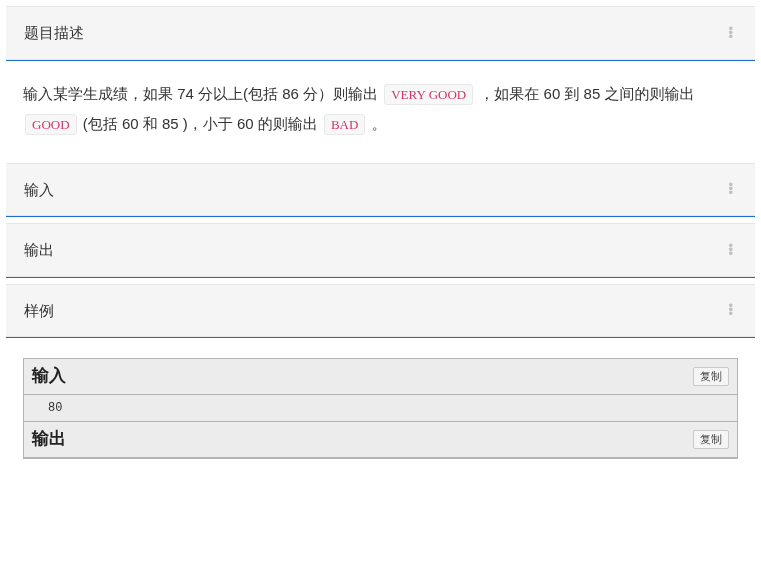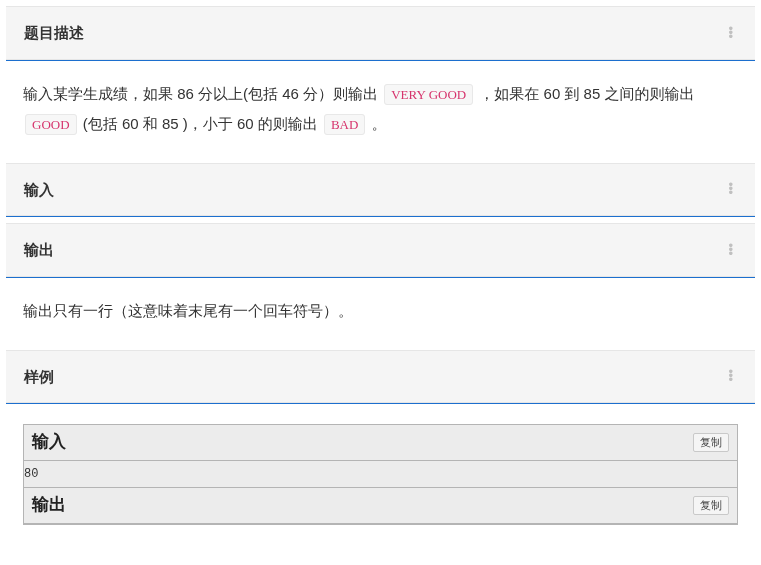--- a/index.html
+++ b/index.html
@@ -16,21 +16,21 @@
   .section-header {
     background: #f5f5f5;
     border-top: 1px solid #e6e6e6;
     border-bottom: 1px solid #e6e6e6;
     padding: 13px 18px;
     display: flex;
     align-items: center;
     justify-content: space-between;
   }
   .section-title {
-    font-weight: 700;
+    font-weight: 400;
     font-size: 15px;
     color: #333;
   }
   .section-menu {
     color: #c0c0c0;
     font-size: 13px;
     line-height: 0.32;
     letter-spacing: 0;
     cursor: pointer;
     padding: 0 4px;
@@ -82,21 +82,21 @@
     border-radius: 2px;
     font-size: 11px;
     padding: 1px 6px;
     color: #444;
     cursor: pointer;
     font-family: inherit;
     margin-left: 39px;
   }
   .sample-data {
     background: #ececec;
-    padding: 3px 0;
+    padding: 3px 24px;
     font-family: "SFMono-Regular", Consolas, "Liberation Mono", Menlo, monospace;
     font-size: 12px;
     color: #333;
     border-bottom: none;
   }
   .sample-data.first { border-bottom: 0; }
   #sample-content { padding: 10px 14px 12px 14px; }
 </style>
 </head>
 <body>
@@ -106,21 +106,21 @@
     <div class="section-title">题目描述</div>
     <div class="section-menu">
         <span>•</span>
         <span>•</span>
         <span>•</span>
       </div>
   </div>
   <div class="section-underline"></div>
   <div class="section-body">
     <p>
-      <span>输入某学生成绩，如果 86 分以上(包括 46 分）则输出 </span><code class="inline">VERY GOOD</code><span> ，如果在 60 到 85 之间的则输出 </span><code class="inline">GOOD</code><span> (包括 60 和 85 )，小于 60 的则输出 </span><code class="inline">BAD</code><span> 。</span>
+      <span>输入某学生成绩，如果 74 分以上(包括 86 分）则输出 </span><code class="inline">VERY GOOD</code><span> ，如果在 60 到 85 之间的则输出 </span><code class="inline">GOOD</code><span> (包括 60 和 85 )，小于 60 的则输出 </span><code class="inline">BAD</code><span> 。</span>
     </p>
   </div>
 </div>
 
 <div class="section">
   <div class="section-header">
     <div class="section-title">输入</div>
     <div class="section-menu">
         <span>•</span>
         <span>•</span>
@@ -133,23 +133,20 @@
 <div class="section">
   <div class="section-header">
     <div class="section-title">输出</div>
     <div class="section-menu">
         <span>•</span>
         <span>•</span>
         <span>•</span>
       </div>
   </div>
   <div class="section-underline"></div>
-  <div class="section-body">
-    <p>输出只有一行（这意味着末尾有一个回车符号）。</p>
-  </div>
 </div>
 
 <div class="section">
   <div class="section-header">
     <div class="section-title">样例</div>
     <div class="section-menu">
         <span>•</span>
         <span>•</span>
         <span>•</span>
       </div>

